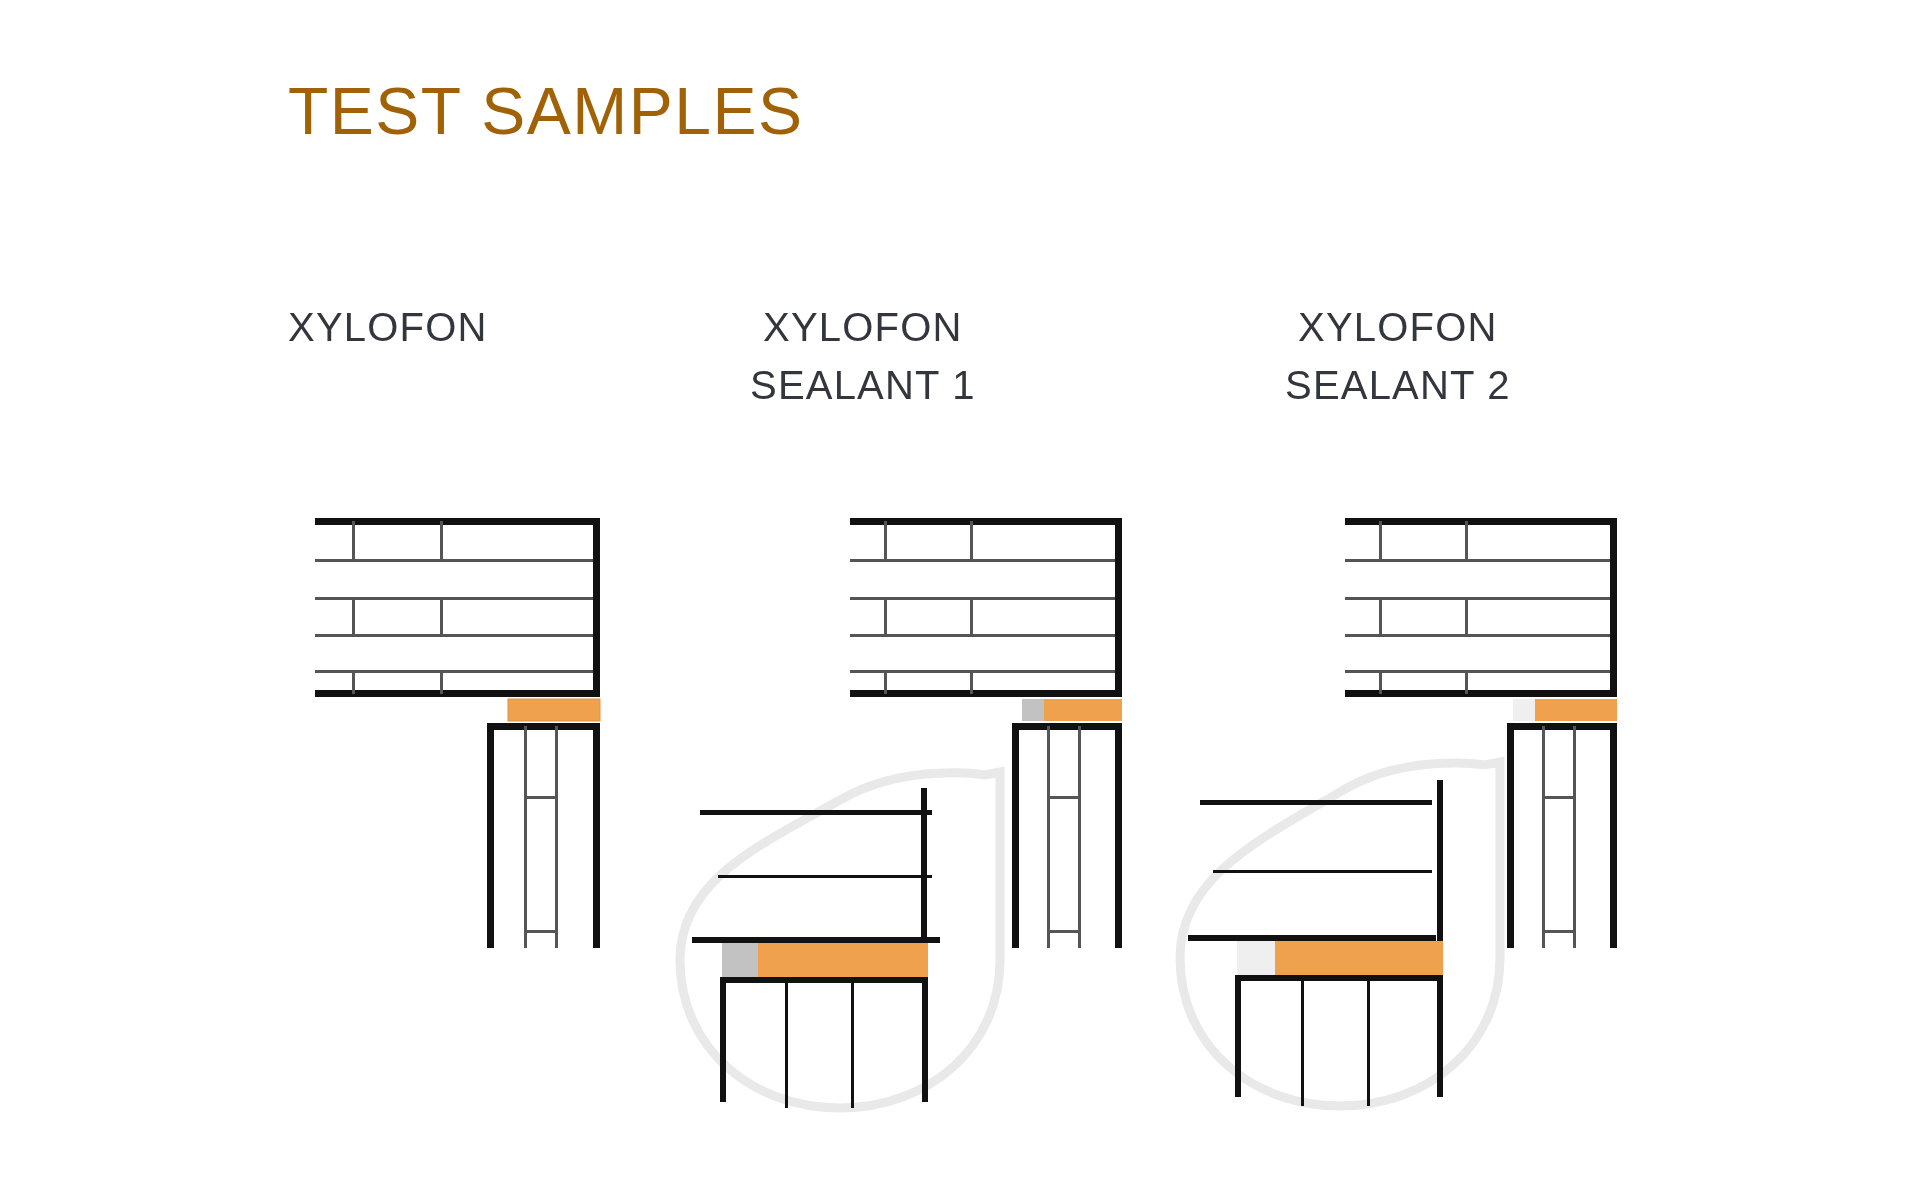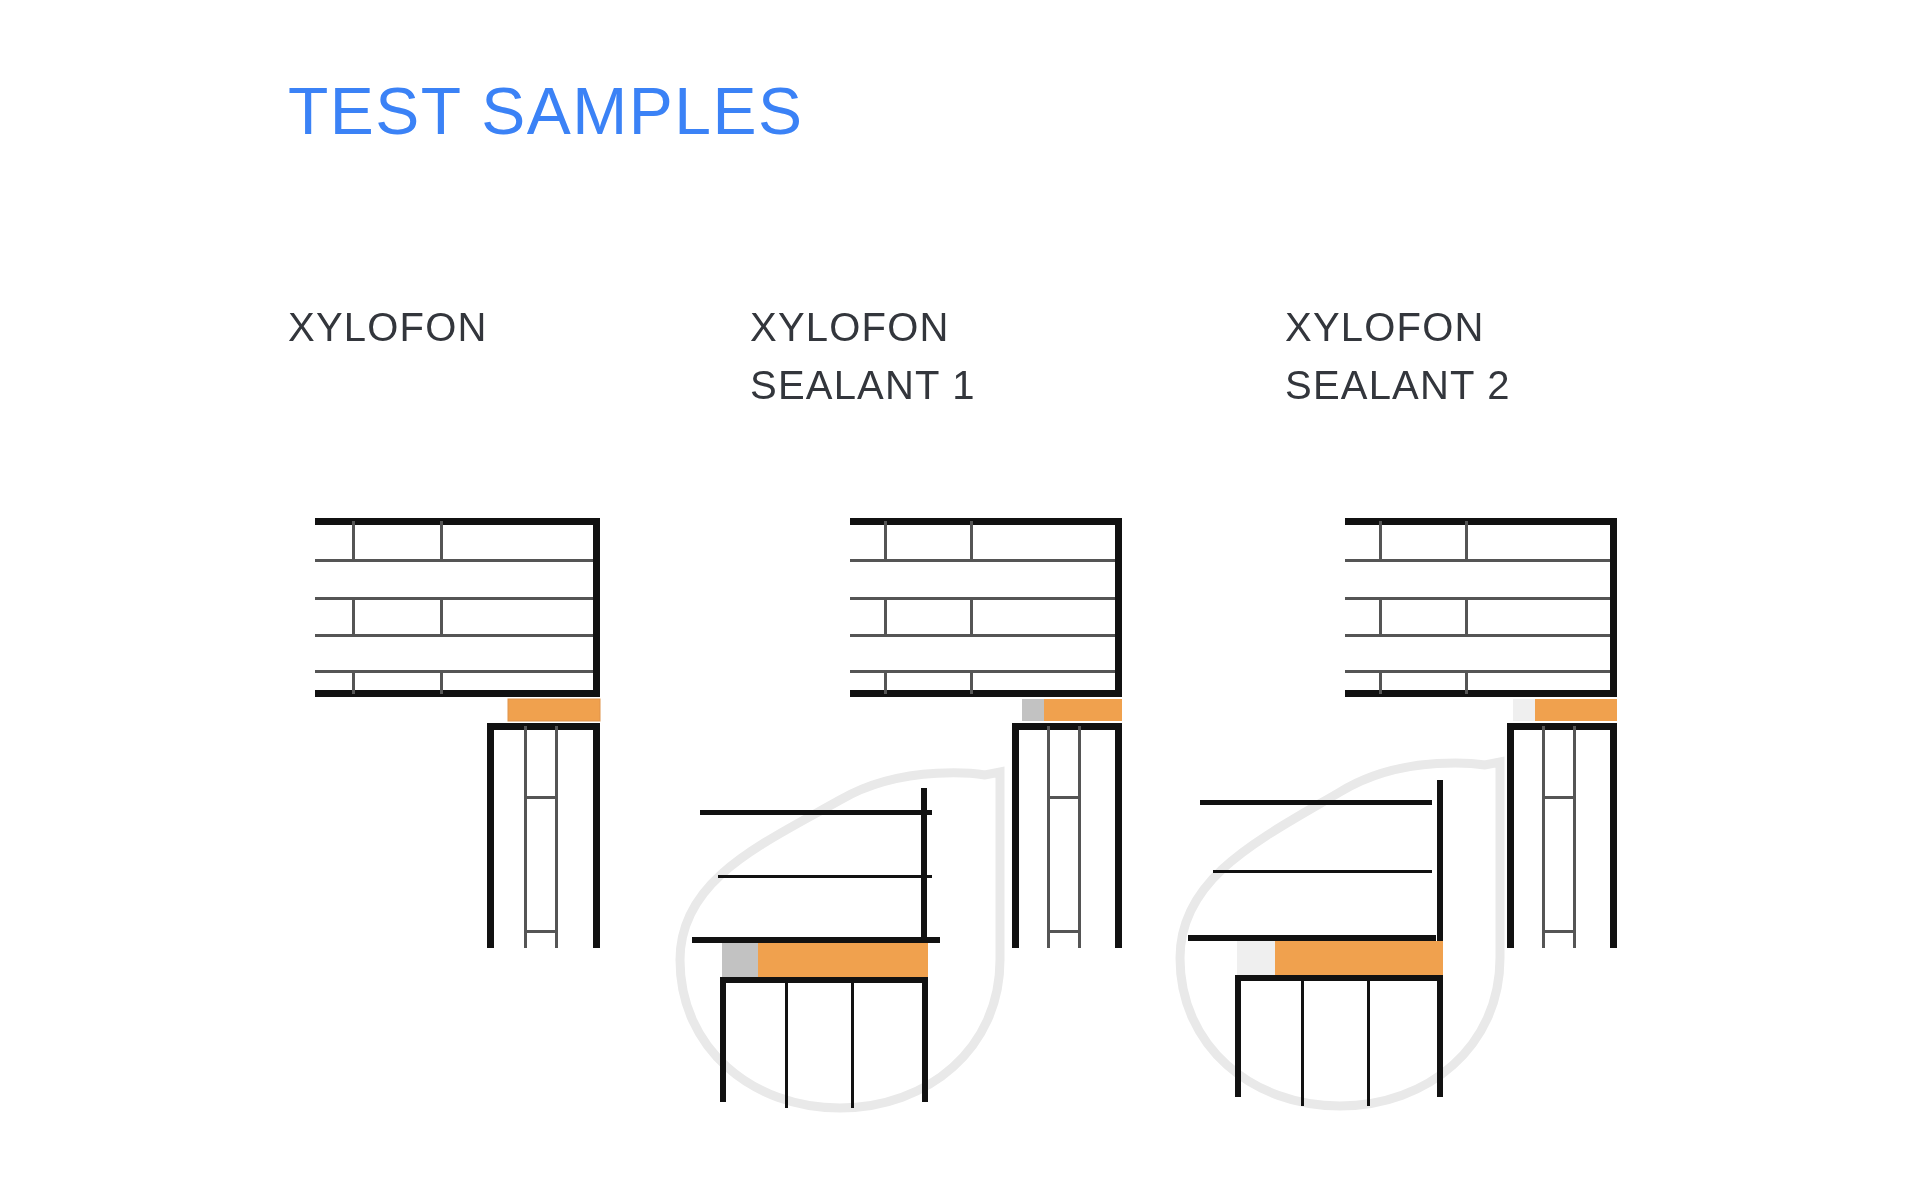--- a/index.html
+++ b/index.html
@@ -21,34 +21,35 @@
     height: 1200px;
     background: #ffffff;
   }
   .page-title {
     position: absolute;
     left: 288px;
     top: 78px;
     font-size: 66px;
     letter-spacing: 1.5px;
     font-weight: 400;
-    color: #3b82f6;
+    color: #a16207;
     line-height: 1;
     white-space: nowrap;
     font-family: "Liberation Sans", sans-serif;
   }
   .col-label {
     position: absolute;
     font-size: 40px;
     letter-spacing: 1.2px;
     font-weight: 400;
     color: #33363c;
     line-height: 1.45;
     white-space: pre-line;
     font-family: "Liberation Sans", sans-serif;
+    text-align: center;
   }
   #label-0 { left: 288px; top: 298px; }
   #label-1 { left: 750px; top: 298px; }
   #label-2 { left: 1285px; top: 298px; }
   svg { display: block; }
   .diagram-svg {
     position: absolute;
     top: 0;
     left: 0;
     width: 1920px;

